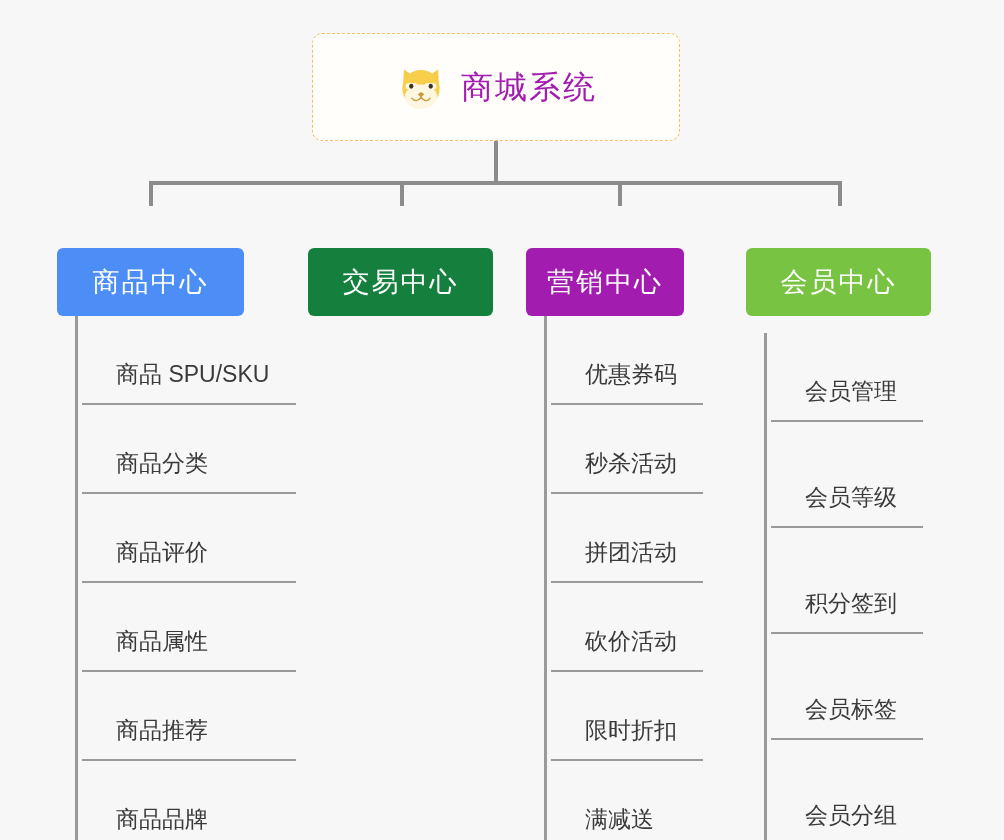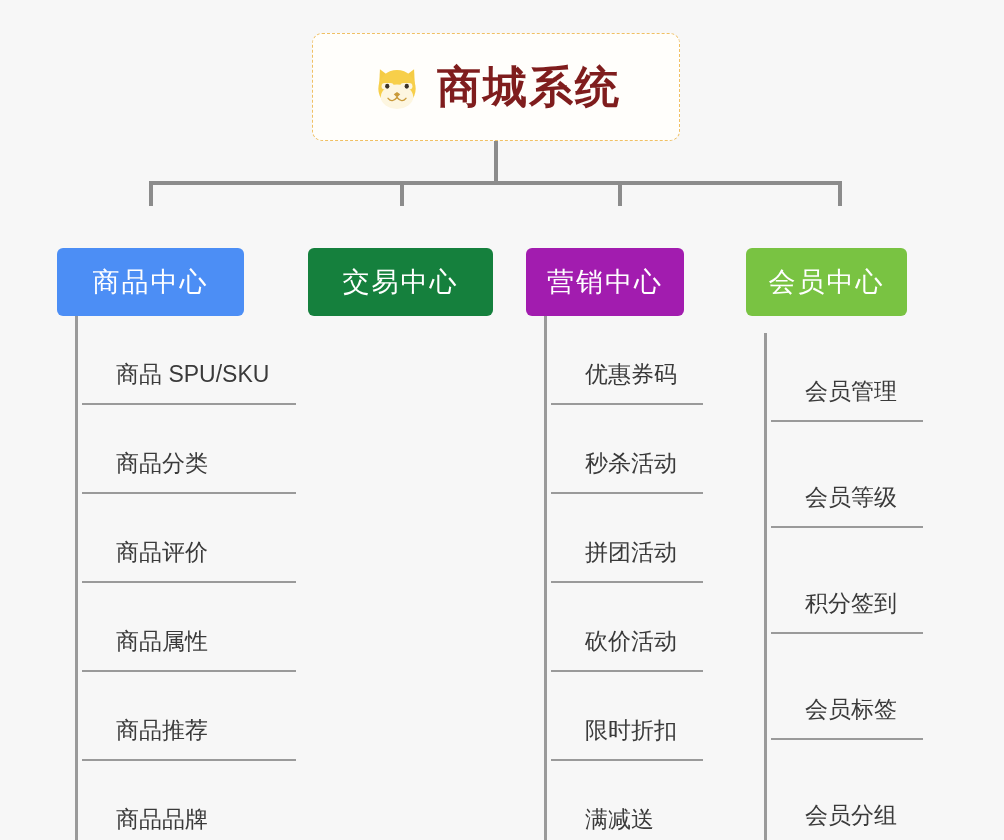--- a/index.html
+++ b/index.html
@@ -37,26 +37,25 @@
     justify-content: center;
     gap: 14px;
   }
   .root-icon {
     width: 52px;
     height: 52px;
     flex: 0 0 52px;
     position: relative;
   }
   .root-title {
-    font-size: 44px;
-    color: #7f1d1d;
+    font-size: 32px;
+    color: #a21caf;
     letter-spacing: 2px;
     line-height: 1;
     white-space: nowrap;
-    font-weight: bold;
   }
 
   
   .conn {
     position: absolute;
     background: #8c8c8c;
   }
   .conn-v { width: 4px; }
   .conn-h { height: 4px; }
 
@@ -200,21 +199,21 @@
       <div class="leaf">
           <span class="leaf-label">限时折扣</span>
         </div>
       <div class="leaf">
           <span class="leaf-label">满减送</span>
         </div>
     </div>
   </div>
 
   <div class="cat-col col-3" style="left:746px; width:230px;">
-    <div class="cat-box" style="width:161px; background:#79c342;">
+    <div class="cat-box" style="width:185px; background:#79c342;">
       <span>会员中心</span>
     </div>
     <div class="leaf-list">
       <div class="leaf">
           <span class="leaf-label">会员管理</span>
         </div>
       <div class="leaf">
           <span class="leaf-label">会员等级</span>
         </div>
       <div class="leaf">

